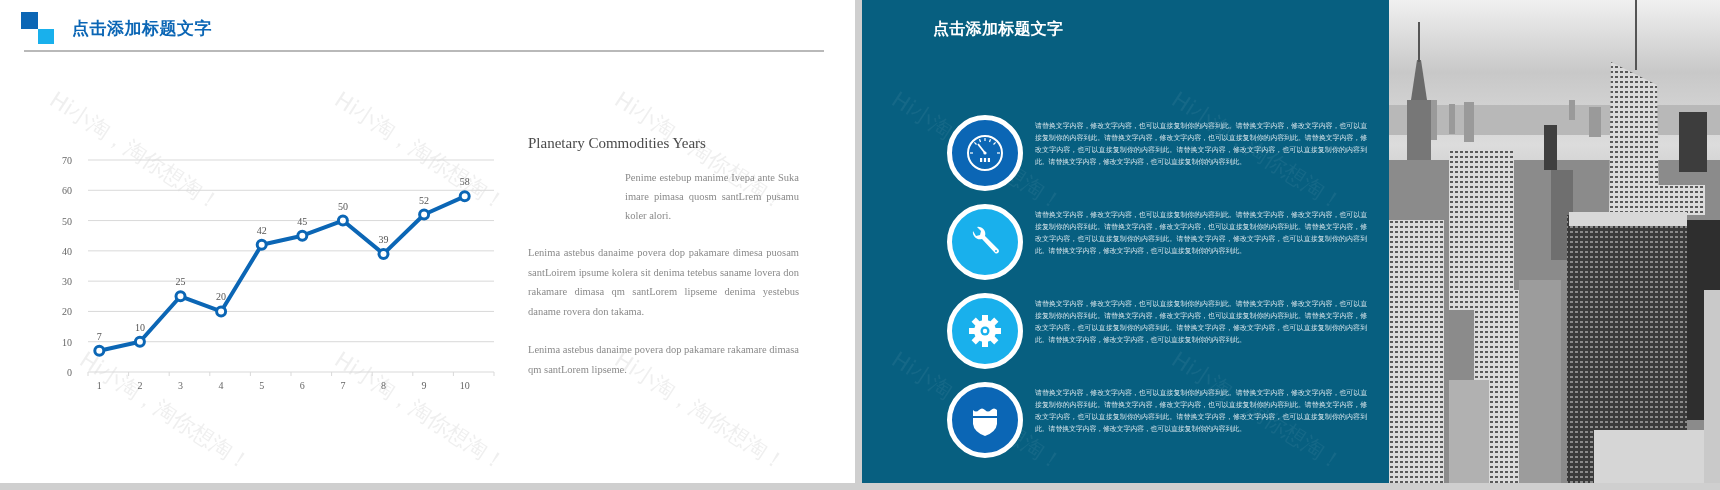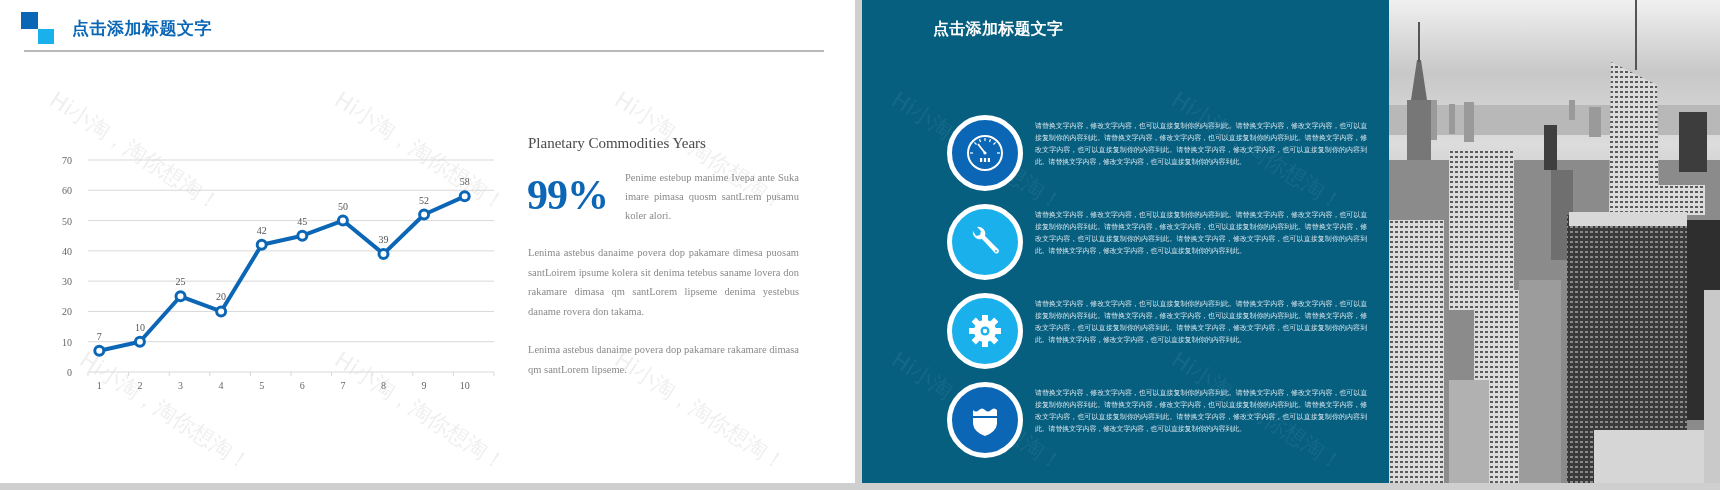--- a/index.html
+++ b/index.html
@@ -112,21 +112,20 @@
           <circle cx="333.5" cy="113.88571428571429" r="4.5" fill="#fff" stroke="#0b66b5" stroke-width="3"></circle>
           <text x="333.5" y="102.88571428571429" font-size="10" fill="#555" text-anchor="middle">39</text>
           <circle cx="374.1" cy="74.5142857142857" r="4.5" fill="#fff" stroke="#0b66b5" stroke-width="3"></circle>
           <text x="374.1" y="63.514285714285705" font-size="10" fill="#555" text-anchor="middle">52</text>
           <circle cx="414.7" cy="56.34285714285713" r="4.5" fill="#fff" stroke="#0b66b5" stroke-width="3"></circle>
           <text x="414.7" y="45.34285714285713" font-size="10" fill="#555" text-anchor="middle">58</text>
         </svg>
     </div>
 
     <div class="info-title">Planetary Commodities Years</div>
-    <div class="big-pct">99%</div>
     <div class="pct-desc">Penime estebup manime Ivepa ante Suka imare pimasa quosm santLrem pusamu koler alori.</div>
     <div class="para para2">Lenima astebus danaime povera dop pakamare rakamare dimasa qm santLorem lipseme.</div>
     <div class="para para1">Lenima astebus danaime povera dop pakamare dimesa puosam santLoirem ipsume kolera sit denima tetebus saname lovera don rakamare dimasa qm santLorem lipseme denima yestebus daname rovera don takama.</div>
   </div>
 
   <div class="slide-right">
     <div class="watermark" style="left:40px;top:85px;">Hi小淘，淘你想淘！</div>
     <div class="watermark" style="left:320px;top:85px;">Hi小淘，淘你想淘！</div>
     <div class="watermark" style="left:40px;top:345px;">Hi小淘，淘你想淘！</div>
     <div class="watermark" style="left:320px;top:345px;">Hi小淘，淘你想淘！</div>

